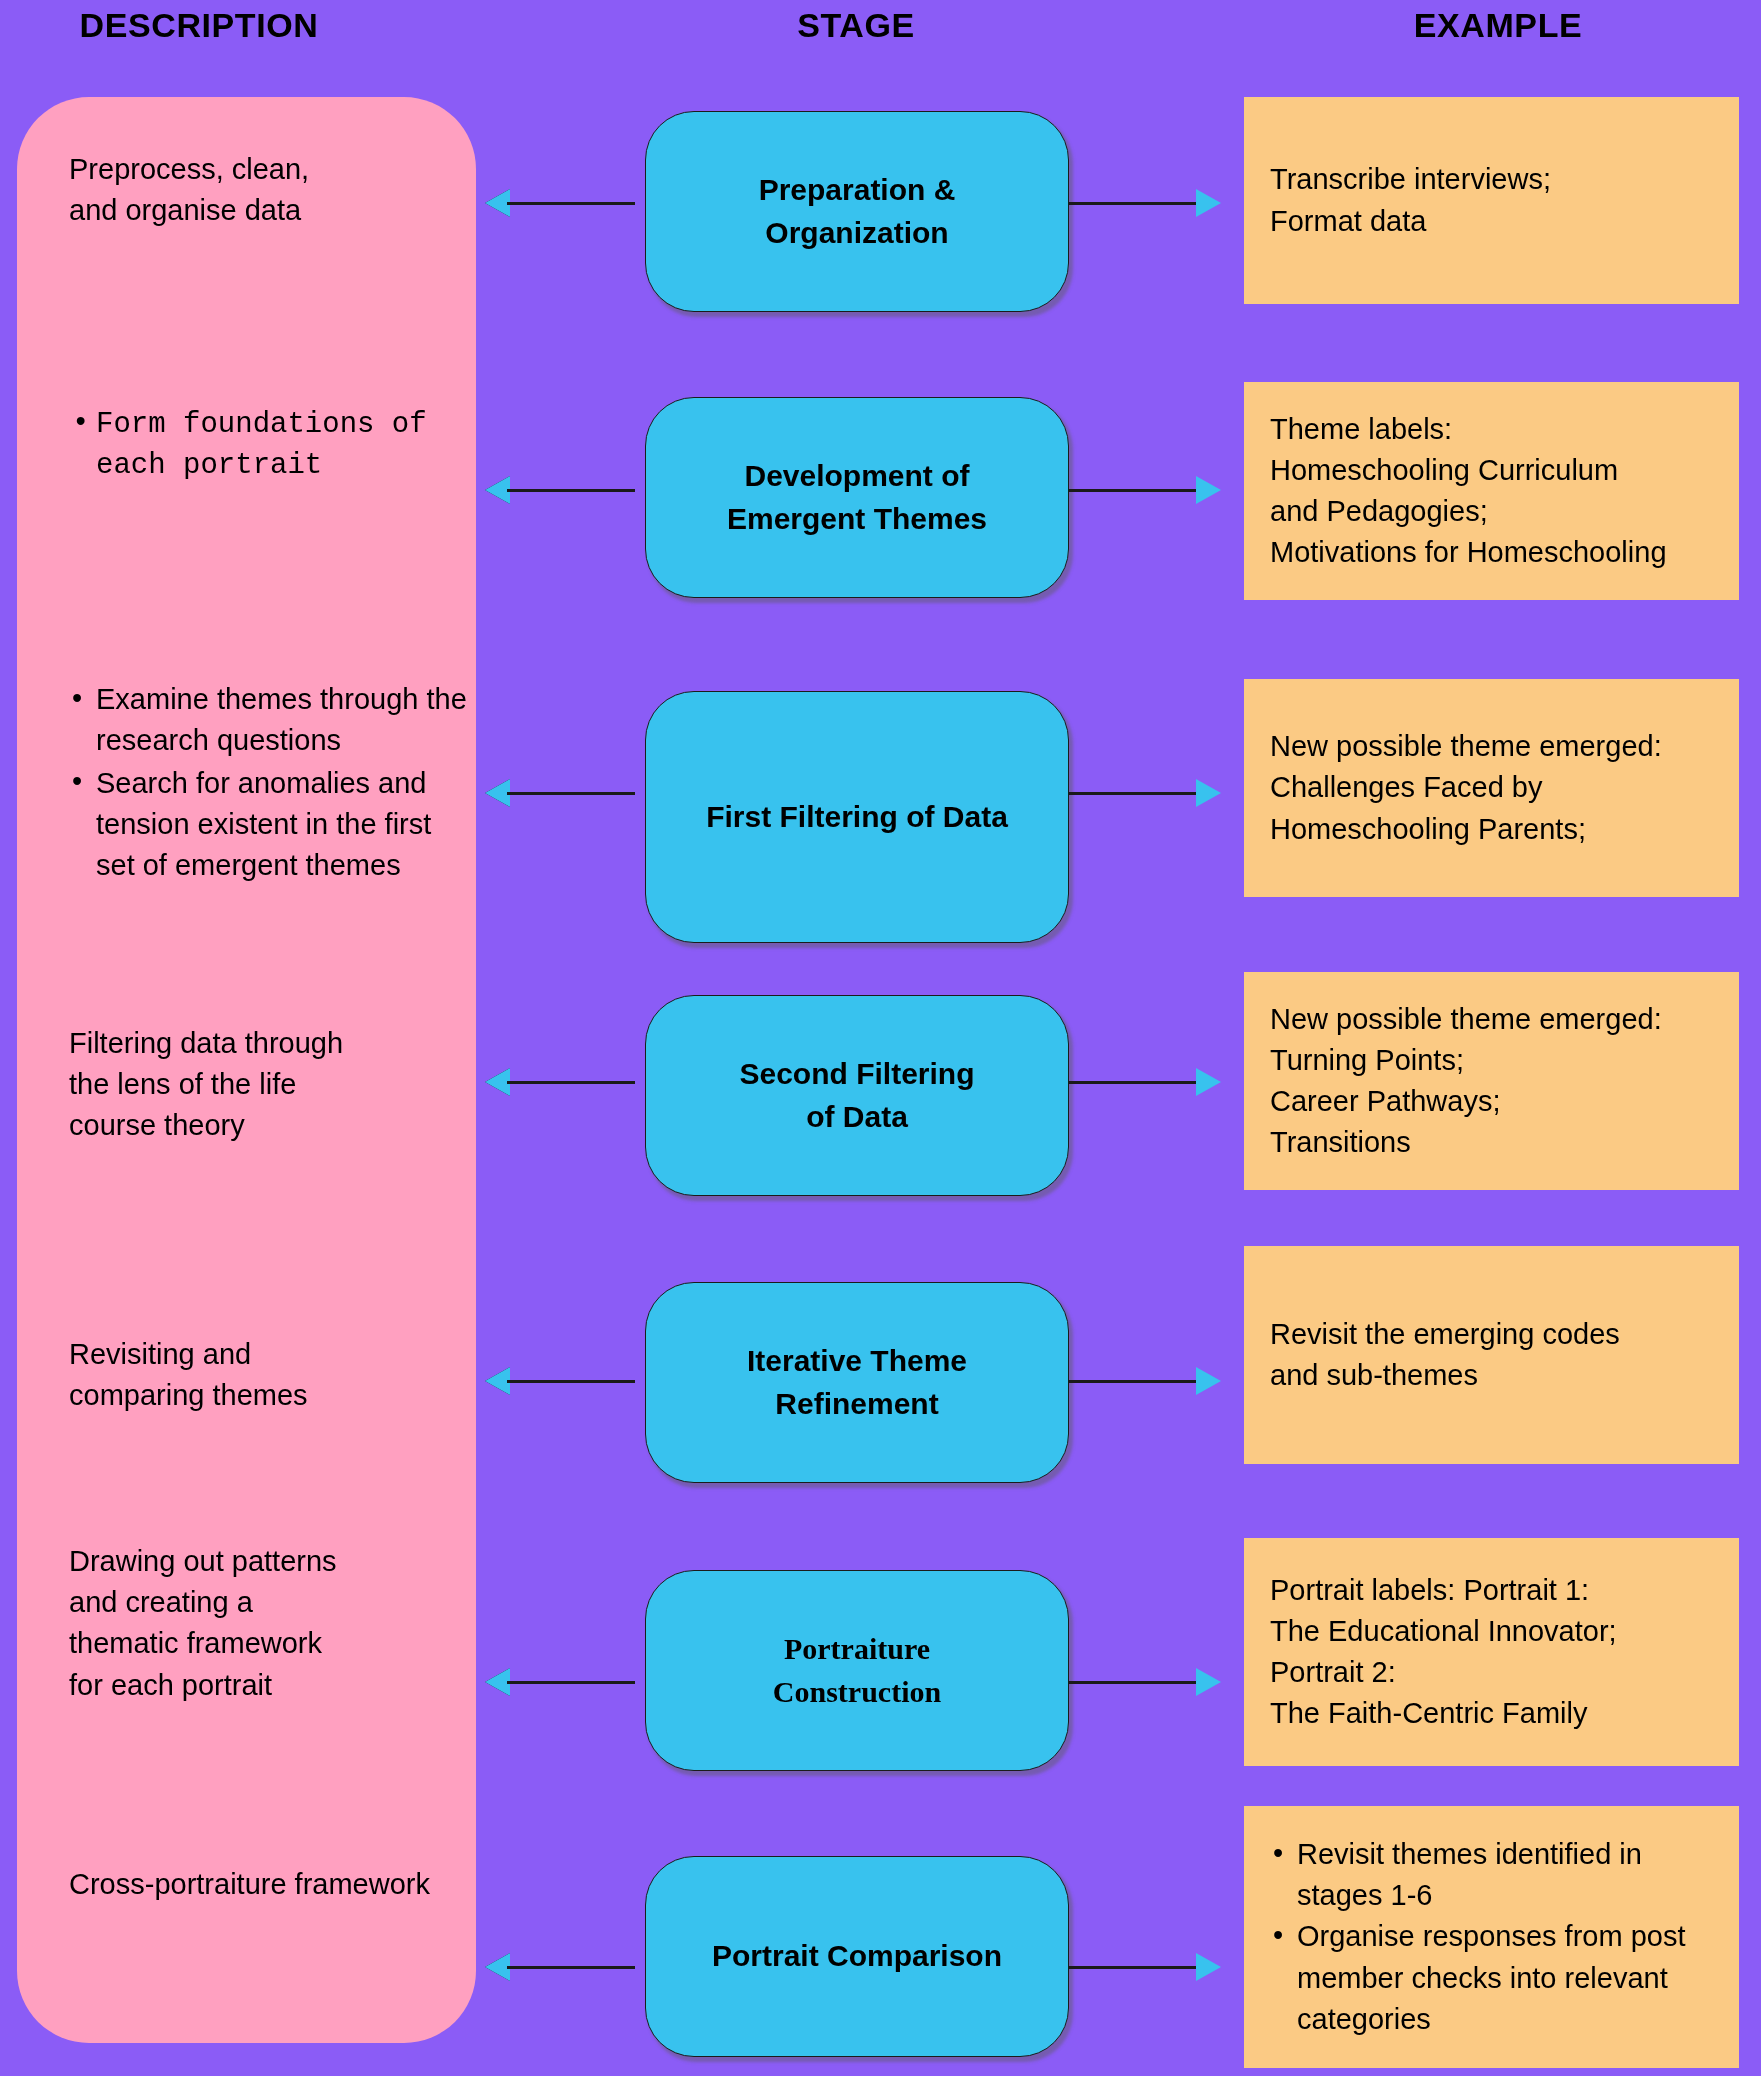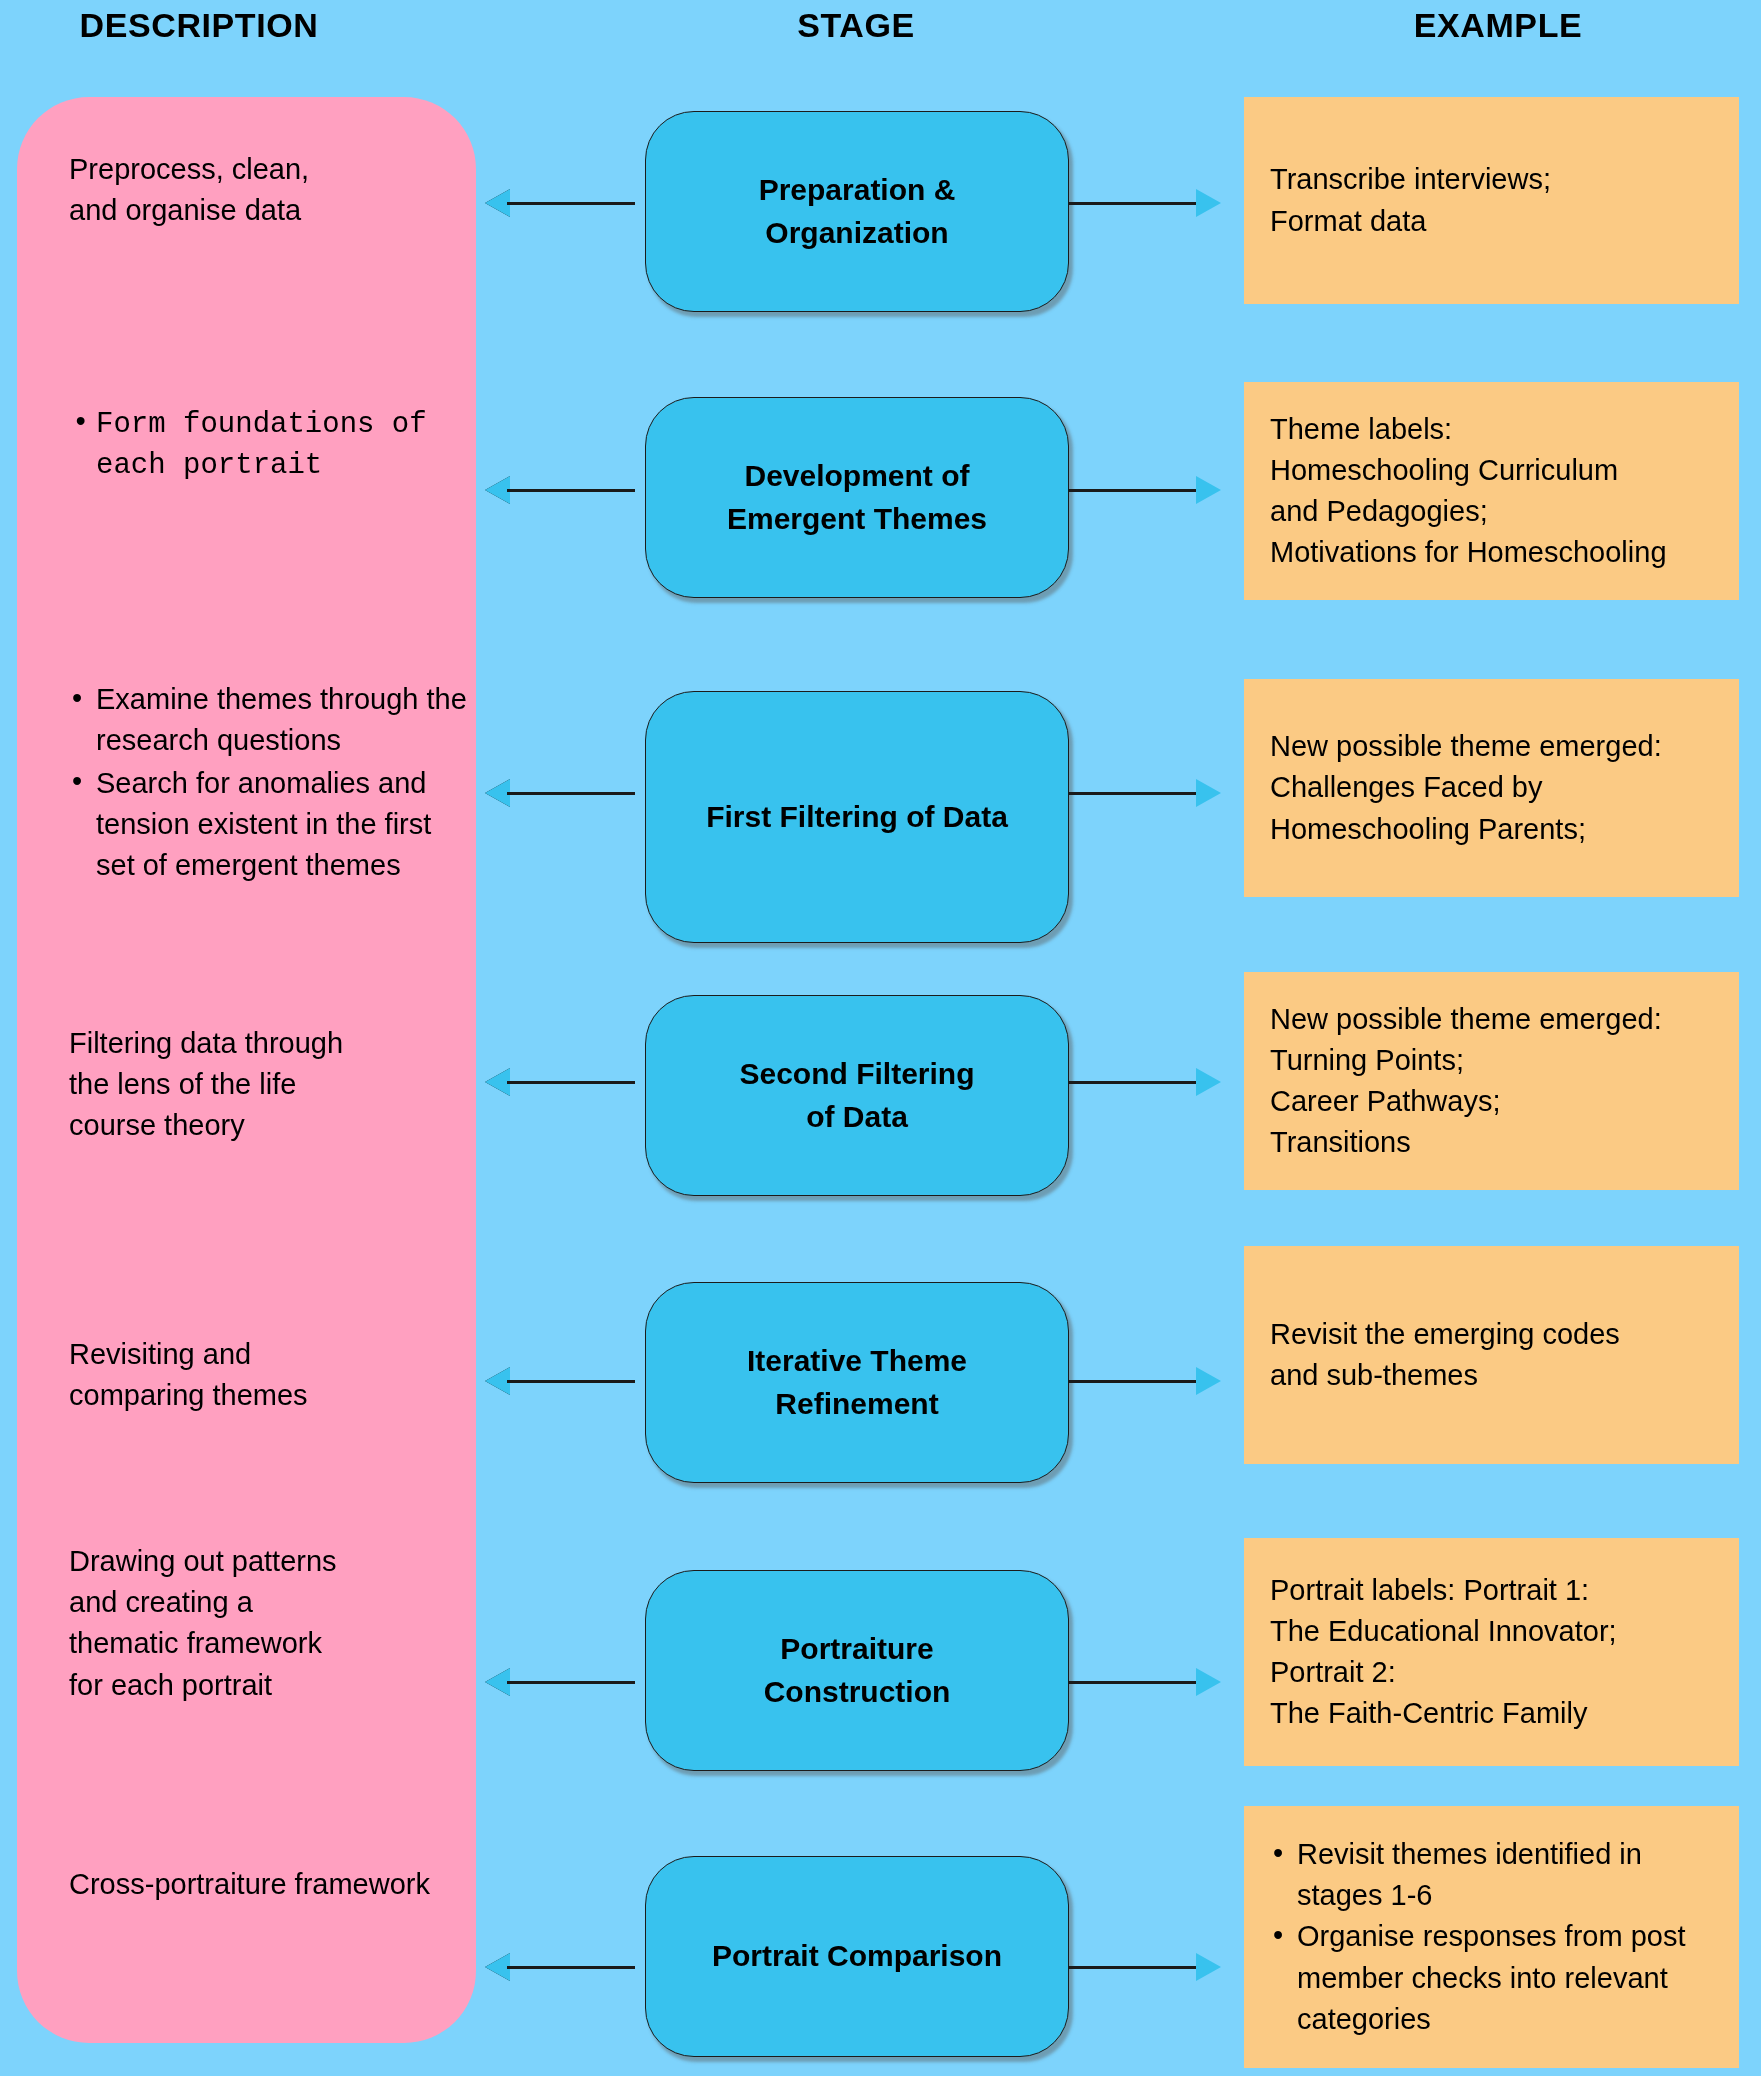--- a/index.html
+++ b/index.html
@@ -7,21 +7,21 @@
     padding: 0;
     background: #ffffff;
   }
   body {
     font-family: "Liberation Sans", sans-serif;
   }
   #page {
     position: relative;
     width: 1761px;
     height: 2077px;
-    background: #7dd3fc;
+    background: #8b5cf6;
     overflow: hidden;
   }
 
   
   .col-header {
     position: absolute;
     font-weight: bold;
     font-size: 34px;
     letter-spacing: 0.6px;
     color: #000000;
@@ -301,21 +301,21 @@
       <div class="desc-cell" style="top: 1541px;">
         <p>Drawing out patterns</p>
         <p>and creating a</p>
         <p>thematic framework</p>
         <p>for each portrait</p>
       </div>
       <div class="arrow arrow-left" style="top: 1668px;">
         <span class="head"></span>
         <span class="shaft"></span>
       </div>
-      <div class="stage-box" style="top: 1570px; height: 201px;">
+      <div class="stage-box" style="top: 1570px; height: 201px; font-family: Liberation Serif, serif;">
         <div>
           <p style="margin: 0px;">Portraiture</p>
           <p style="margin: 0px;">Construction</p>
         </div>
       </div>
       <div class="arrow arrow-right" style="top: 1668px;">
         <span class="shaft"></span>
         <span class="head"></span>
       </div>
       <div class="example-box" style="top: 1538px; height: 228px;">

